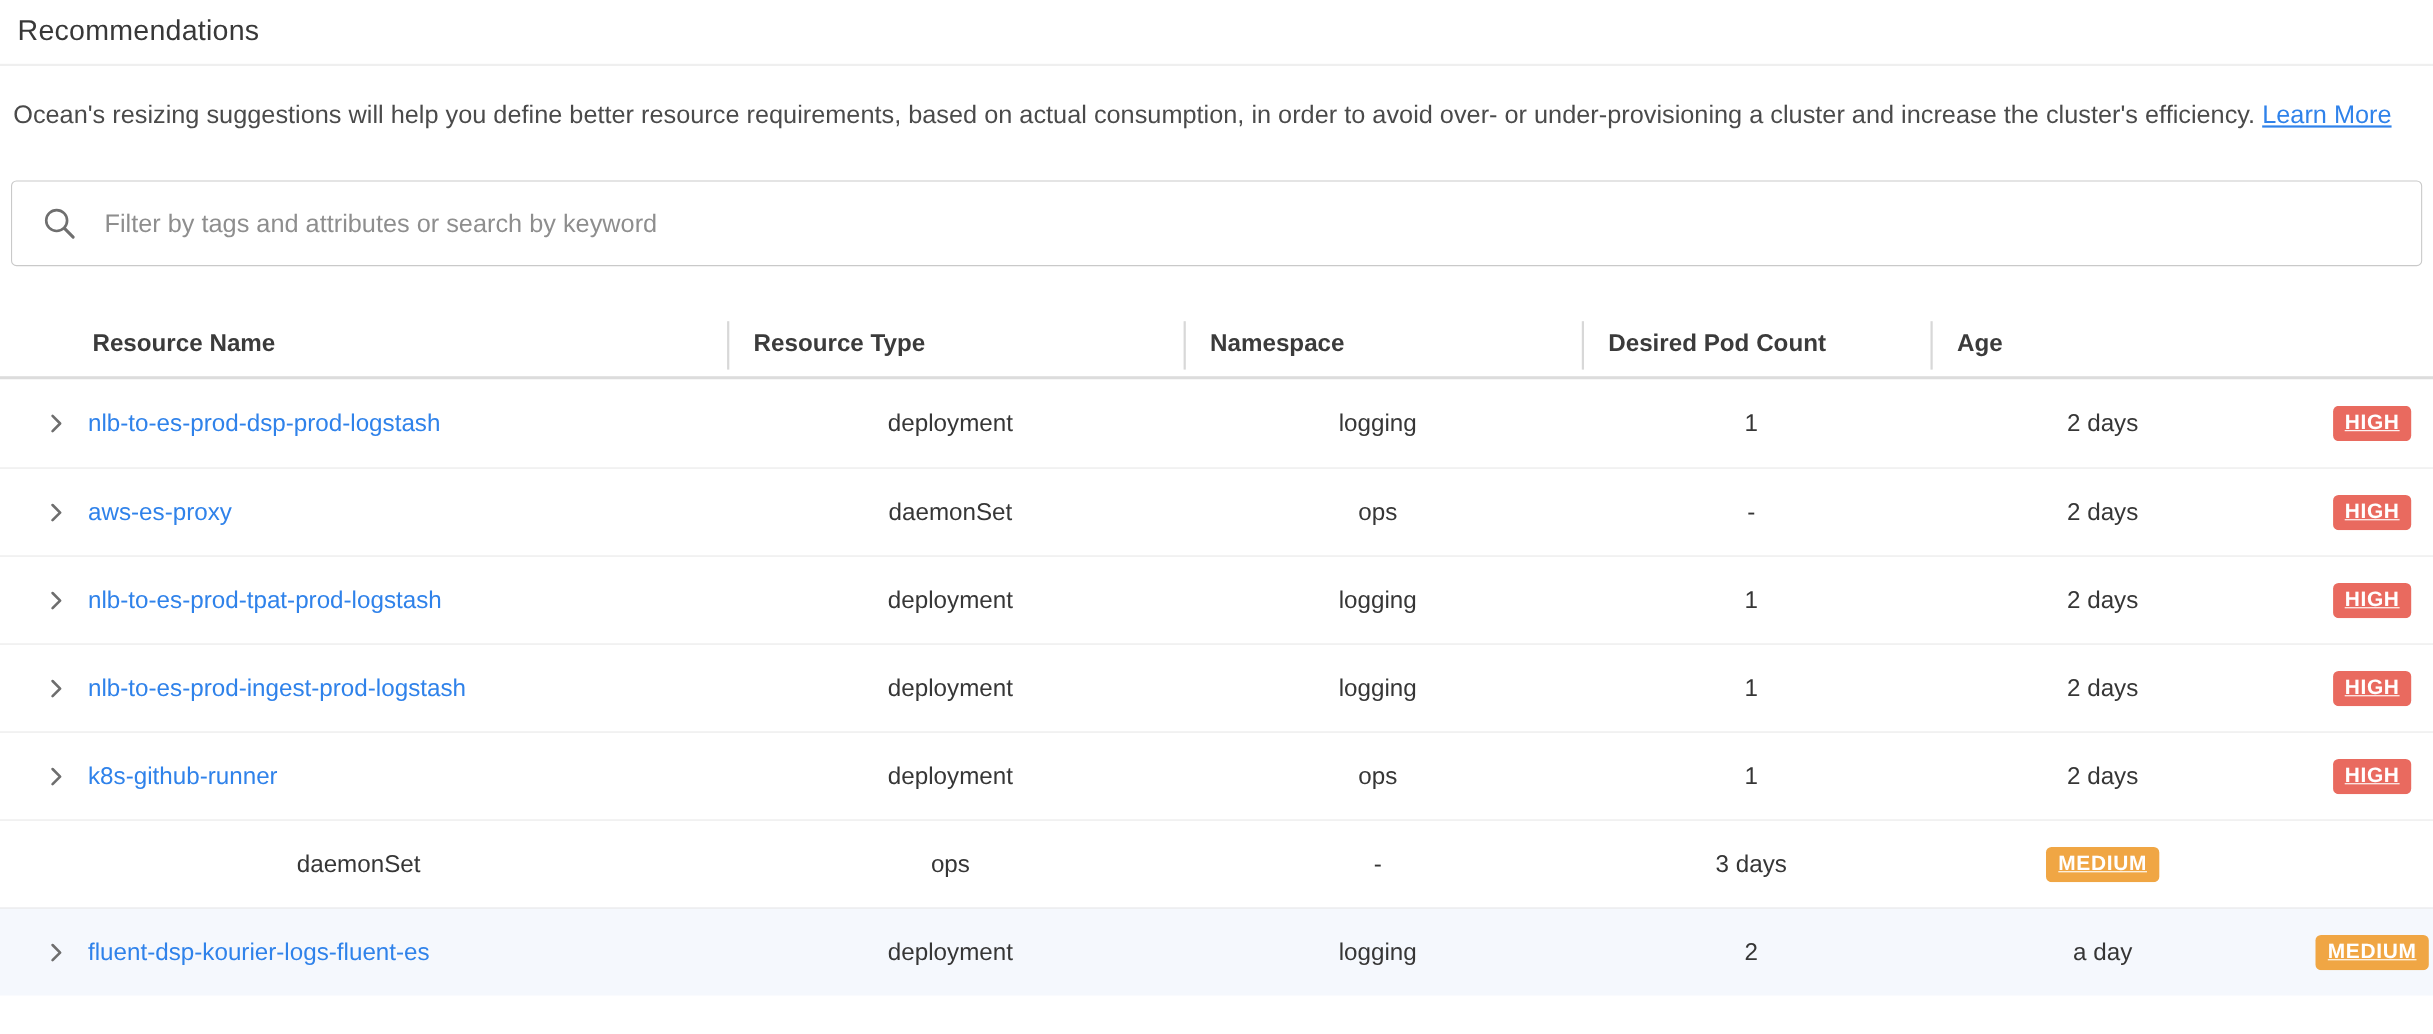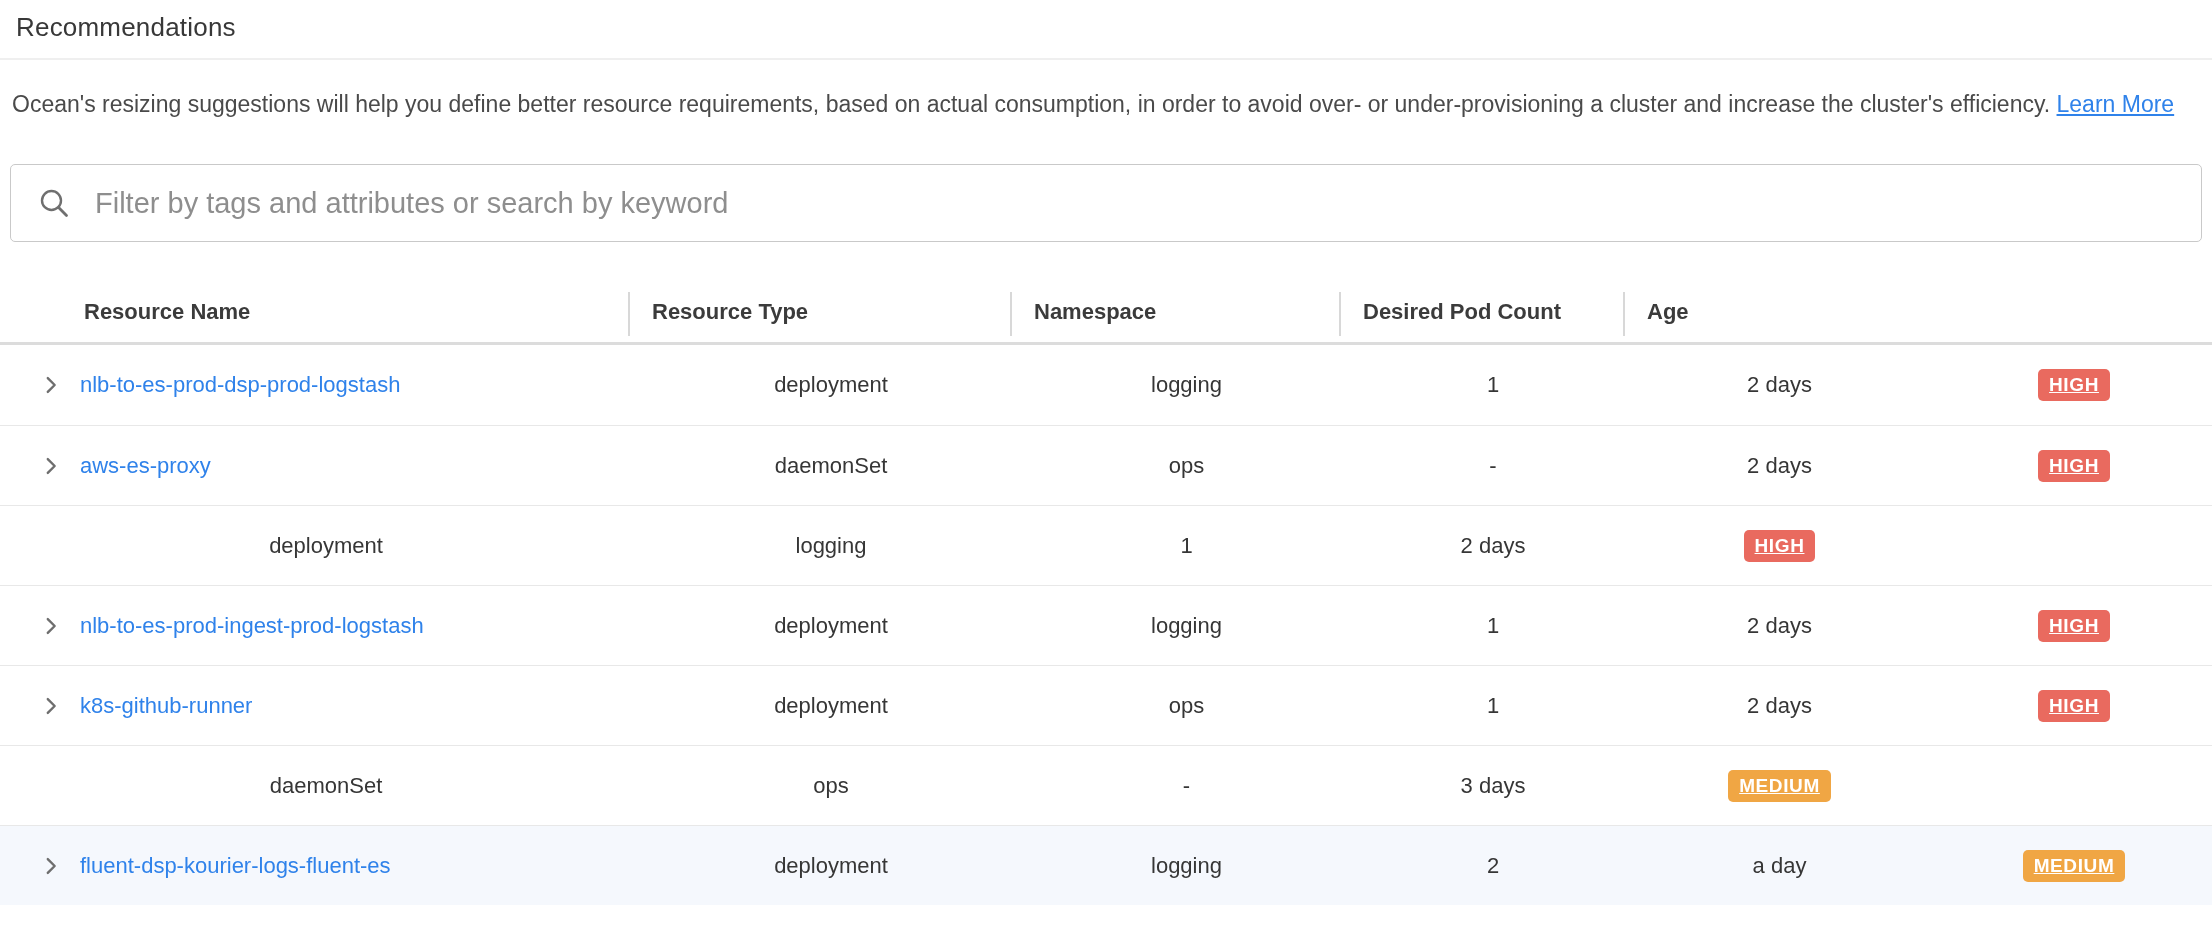--- a/index.html
+++ b/index.html
@@ -19,28 +19,29 @@
   .learn-more { color:var(--link,#2f82ea); text-decoration:underline; cursor:pointer; }
 
   .search-box {
     margin:42px 10px 0; height:78px;
     border:1px solid #c9c9c9; border-radius:5px;
     display:flex; align-items:center; padding:0 26px; gap:24px;
     background:#fff;
   }
   .search-box svg { flex:0 0 auto; }
   .search-box input {
-    flex:1; border:none; outline:none; font-size:29px; color:#333;
+    flex:1; border:none; outline:none; font-size:23px; color:#333;
     font-family:"Liberation Sans", sans-serif; background:transparent;
   }
   .search-box input::placeholder { color:#8e8e8e; opacity:1; }
 
   .grid {
     display:grid;
     grid-template-columns:628px 382px 329px 284px 289px 1fr;
+    gap:33px;
   }
   .thead {
     margin-top:39px; height:64px;
     border-bottom:3px solid #dcdcdc;
   }
   .th {
     display:flex; align-items:center; position:relative;
     font-size:22px; font-weight:700; color:#3b3b3b;
     padding-left:24px; cursor:pointer;
   }
@@ -122,20 +123,26 @@
     </div>
     <div class="cell">daemonSet</div>
     <div class="cell">ops</div>
     <div class="cell">-</div>
     <div class="cell">2 days</div>
     <div class="cell">
       <span class="badge" style="background: rgb(233, 106, 95);">HIGH</span>
     </div>
   </div>
     <div class="grid row">
+    <div class="cell name-cell">
+      <svg class="chevron" width="22" height="22" viewBox="0 0 24 24" fill="none">
+        <path d="M8.5 4.5 L16 12 L8.5 19.5" stroke="#6e6e6e" stroke-width="2.6" stroke-linecap="round" stroke-linejoin="round"></path>
+      </svg>
+      <a href="#" class="name-link">nlb-to-es-prod-tpat-prod-logstash</a>
+    </div>
     <div class="cell">deployment</div>
     <div class="cell">logging</div>
     <div class="cell">1</div>
     <div class="cell">2 days</div>
     <div class="cell">
       <span class="badge" style="background: rgb(233, 106, 95);">HIGH</span>
     </div>
   </div>
     <div class="grid row">
     <div class="cell name-cell">

